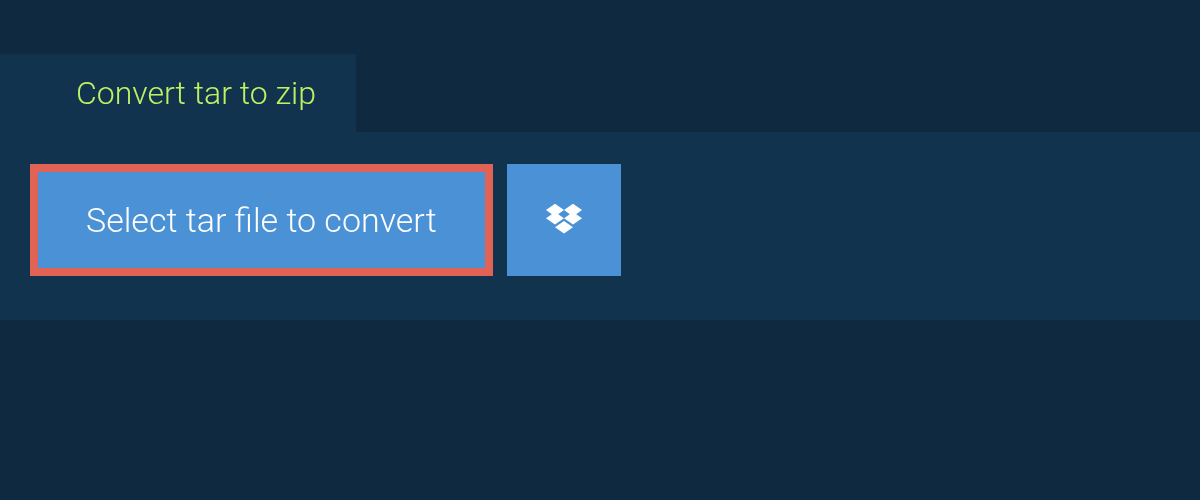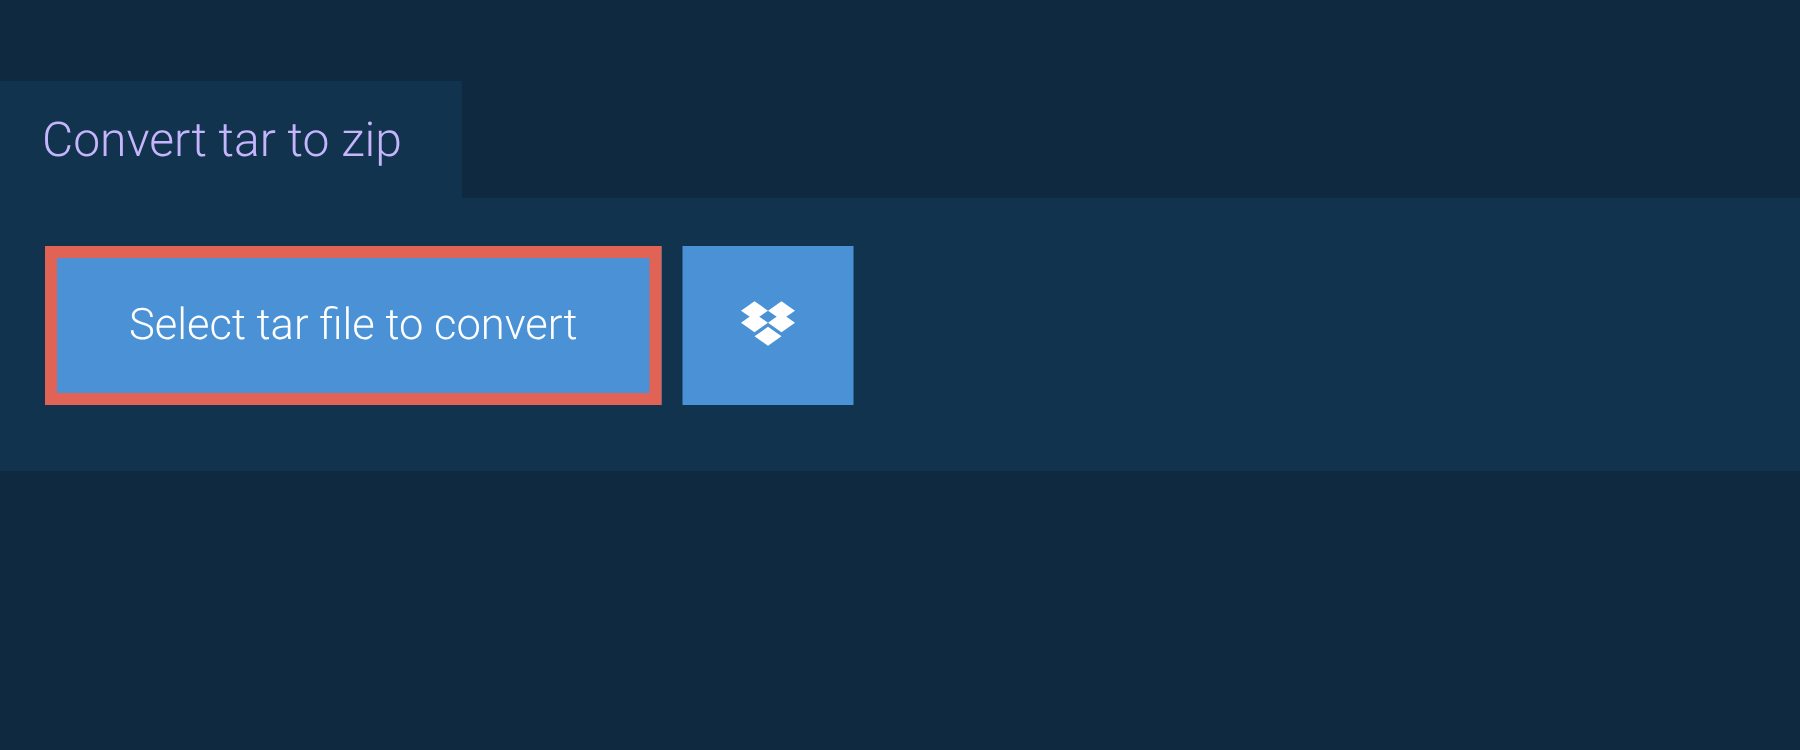--- a/index.html
+++ b/index.html
@@ -15,39 +15,40 @@
       font-weight: 300;
       overflow: hidden;
     }
     .tab-header {
       display: inline-block;
       background: #12334e;
       padding: 20px 40px 20px 28px;
       margin-top: 54px;
     }
     .tab-header-title {
-      color: #c4b5fd;
+      color: #bef264;
       font-size: 32px;
       font-weight: 300;
+      margin-left: 48px;
     }
     .panel {
       background: #12334e;
       padding: 32px 30px 44px 30px;
       width: 100%;
     }
     .button-row {
       display: flex;
       gap: 14px;
       align-items: stretch;
     }
     .select-button {
       background: #4a91d5;
       border: 8px solid #e06356;
       color: #ffffff;
-      font-size: 29px;
+      font-size: 34px;
       font-weight: 300;
       padding: 28px 48px;
       cursor: pointer;
       display: flex;
       justify-content: center;
     }
     .dropbox-button {
       background: #4a91d5;
       width: 114px;
       cursor: pointer;

